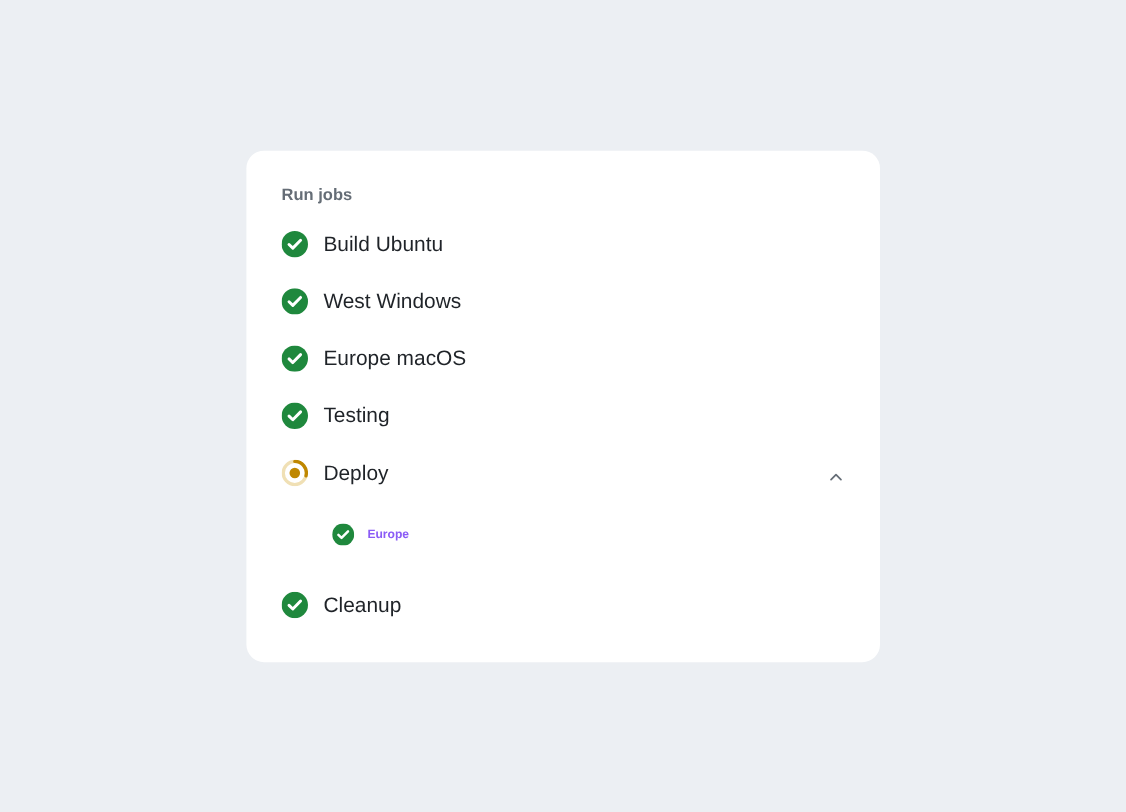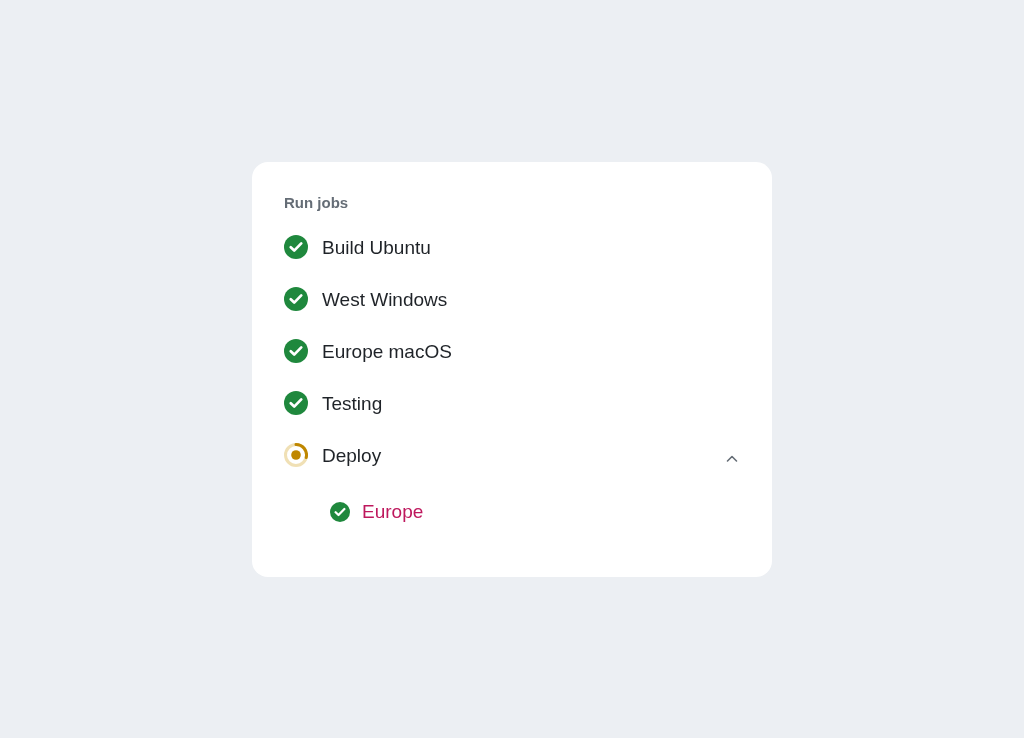--- a/index.html
+++ b/index.html
@@ -12,21 +12,21 @@
       background: #eceff3;
       width: 1024px;
       height: 738px;
       display: flex;
       align-items: center;
       justify-content: center;
     }
     .card {
       background: #ffffff;
       border-radius: 16px;
-      width: 520px;
+      width: 576px;
       padding: 32px 32px 40px 32px;
     }
     .section-title {
       color: #656d76;
       font-size: 15px;
       font-weight: 600;
       margin-bottom: 24px;
     }
     .job-list {
       display: flex;
@@ -98,23 +98,23 @@
       content: "";
       position: absolute;
       left: -16px;
       top: 12px;
       bottom: 12px;
       width: 4px;
       background: #0969da;
       border-radius: 2px;
     }
     .sub-label {
-      font-size: 19px;
-      color: #be185d;
-      font-weight: 400;
+      font-size: 11px;
+      color: #8b5cf6;
+      font-weight: 700;
     }
   </style>
 </head>
 <body>
 
 <div class="card">
   <div class="section-title">Run jobs</div>
 
   <div class="job-list">
 
@@ -171,15 +171,22 @@
             <circle cx="8" cy="8" r="8" fill="#1f883d"></circle>
             <path d="M4.5 8.2 L6.8 10.4 L11.5 5.6" stroke="#fff" stroke-width="1.8" fill="none" stroke-linecap="round" stroke-linejoin="round"></path>
           </svg>
           <span class="sub-label">Europe</span>
         </div>
 
 
       </div>
     </div>
 
+    <div class="job-row">
+      <svg class="icon-success" viewBox="0 0 16 16">
+        <circle cx="8" cy="8" r="8" fill="#1f883d"></circle>
+        <path d="M4.5 8.2 L6.8 10.4 L11.5 5.6" stroke="#fff" stroke-width="1.8" fill="none" stroke-linecap="round" stroke-linejoin="round"></path>
+      </svg>
+      <span class="job-label">Cleanup</span>
+    </div>
 
   </div>
 </div>
 
 </body></html>

